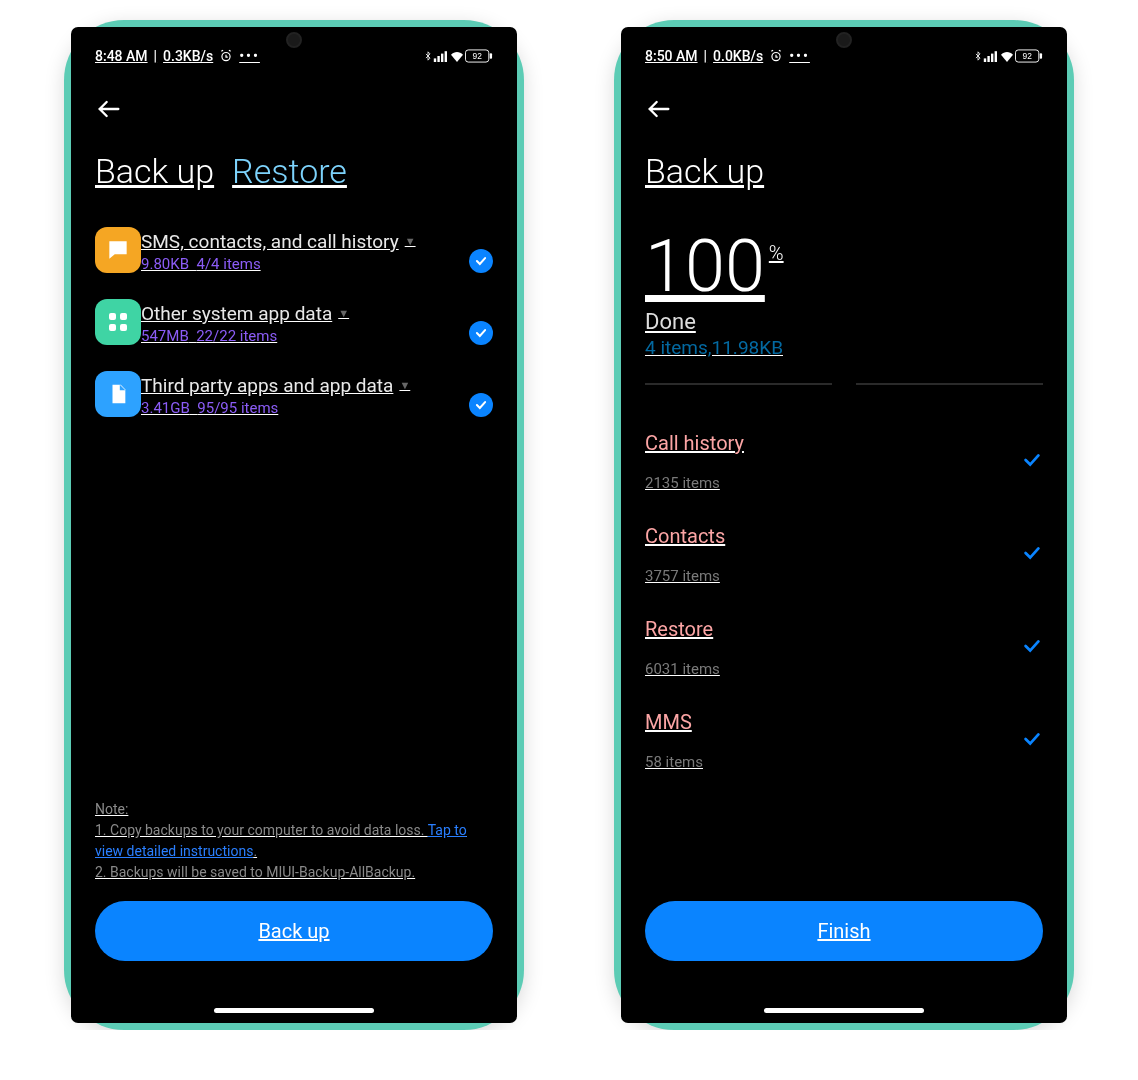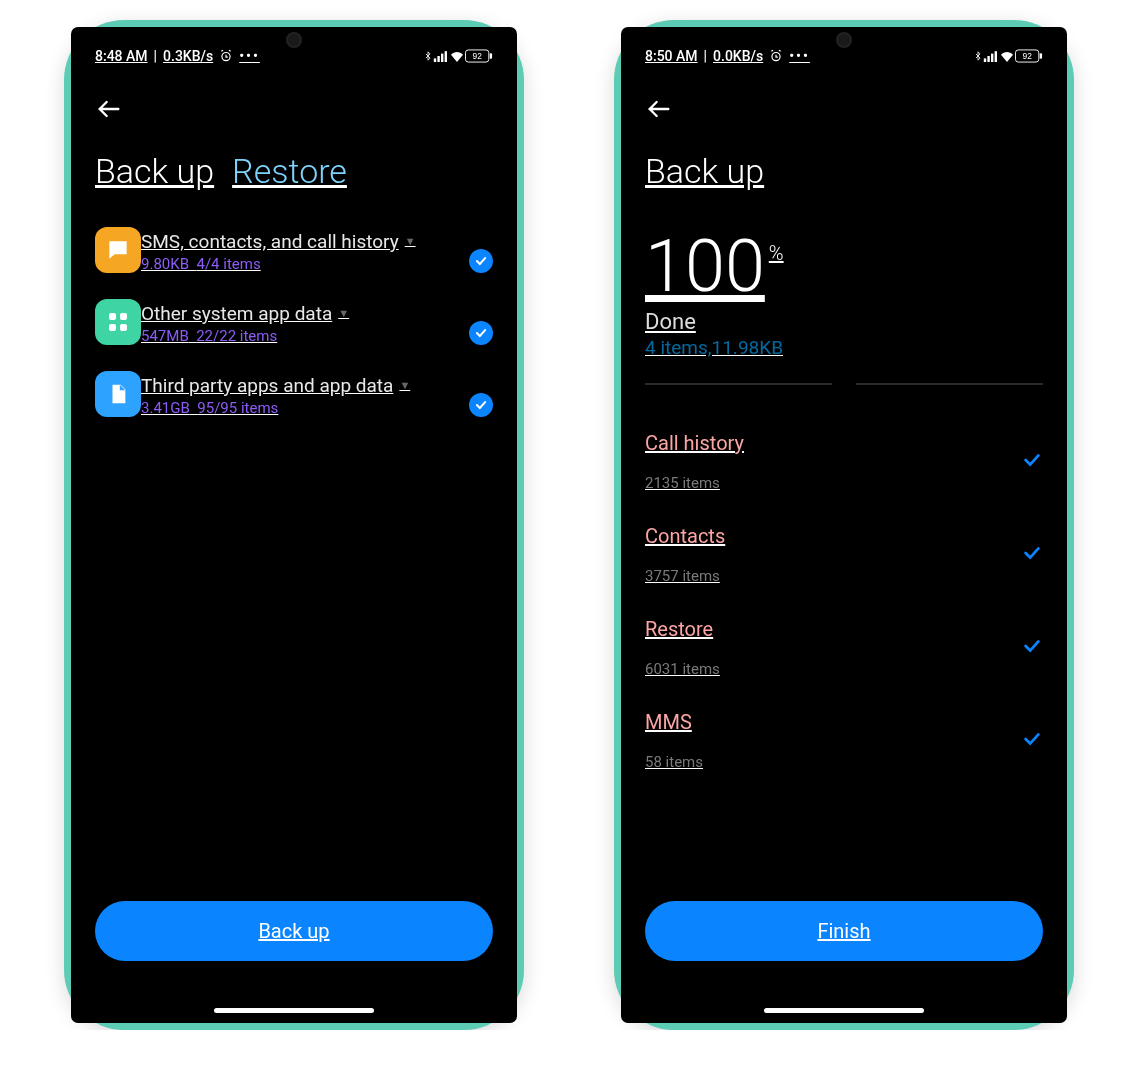--- a/index.html
+++ b/index.html
@@ -363,20 +363,27 @@
         </div>
         <div class="check-circle">
           <svg width="14" height="14" viewBox="0 0 24 24" fill="none" stroke="#fff" stroke-width="3.5" stroke-linecap="round">
               <path d="M5 12 L10 17 L19 7"></path>
             </svg>
         </div>
       </div>
 
       <div class="spacer"></div>
 
+      <div class="note-block">
+        <div>Note:</div>
+        <div>
+          <span>1. Copy backups to your computer to avoid data loss. </span><span class="note-link">Tap to view detailed instructions</span><span>.</span>
+        </div>
+        <div>2. Backups will be saved to MIUI-Backup-AllBackup.</div>
+      </div>
 
       <div class="primary-btn">Back up</div>
     </div>
 
     <div class="home-indicator"></div>
   </div>
 </div>
 
 <div class="phone">
   <div class="phone-inner">

